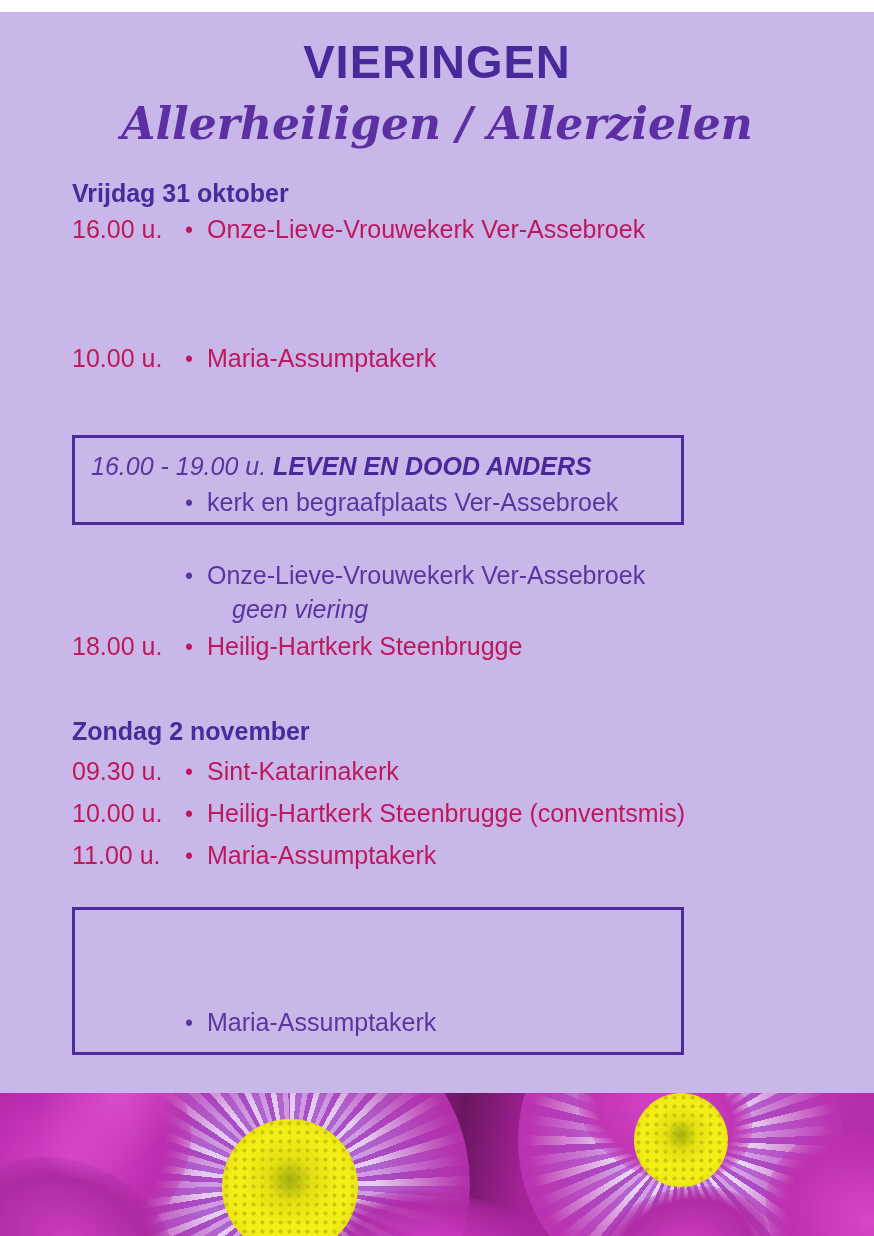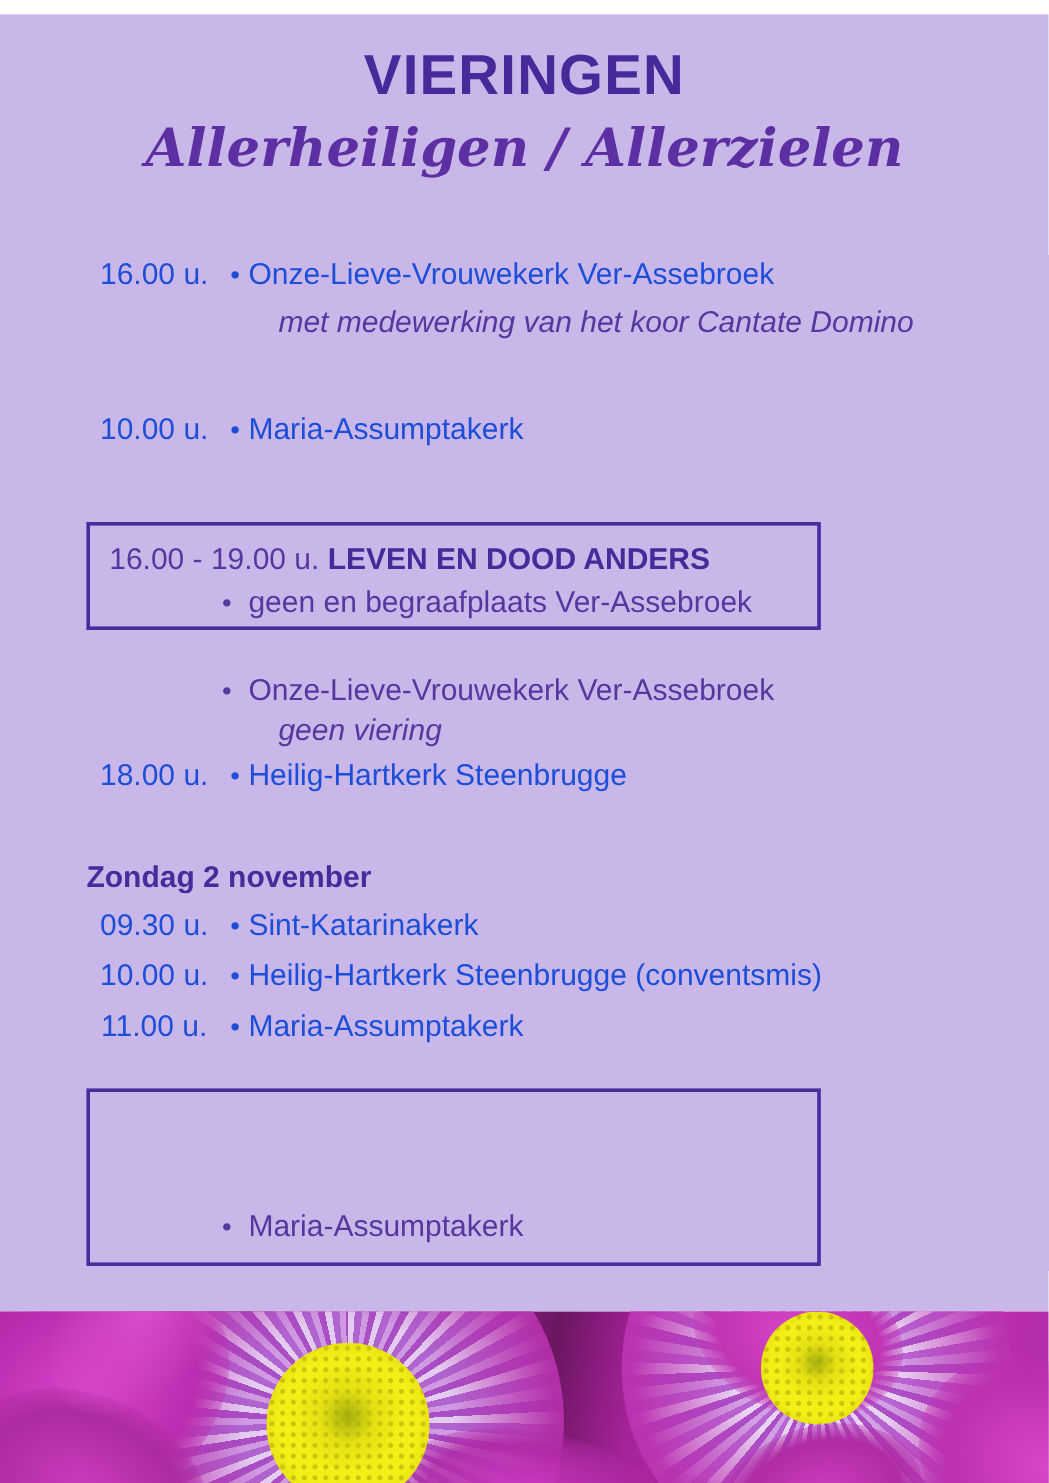--- a/index.html
+++ b/index.html
@@ -46,23 +46,22 @@
     font-size: 25px;
     font-weight: bold;
     color: #482b9b;
     line-height: 30px;
   }
   .row {
     left: 72px;
     display: flex;
     align-items: baseline;
     font-size: 25px;
-    color: #1d4ed8;
-    line-height: 30px;
-    text-align: center;
+    color: #be185d;
+    line-height: 30px;
   }
   .row .time { width: 113px; flex: none; }
   .row .bullet { width: 22px; flex: none; font-size: 23px; }
   .note {
     left: 232px;
     font-size: 25px;
     font-style: italic;
     color: #57379f;
     line-height: 30px;
   }
@@ -81,20 +80,21 @@
     left: 72px;
     width: 606px;
     border: 3px solid #4a2c9c;
     color: #57379f;
     font-size: 25px;
   }
   .event-box .box-line {
     position: absolute;
     left: 16px;
     white-space: nowrap;
+    font-style: italic;
   }
   .event-box .box-line b { color: #47299a; }
   .event-box .box-bullet {
     position: absolute;
     left: 110px;
     display: flex;
     align-items: baseline;
   }
   .event-box .box-bullet .bullet { width: 22px; flex: none; font-size: 23px; }
 
@@ -157,41 +157,41 @@
 </style>
 </head>
 <body>
 
 <div class="page">
   <div class="lavender"></div>
 
   <div class="abs subtitle">Allerheiligen / Allerzielen</div>
   <div class="abs title">VIERINGEN</div>
 
+  <div class="abs heading" style="top:178px">Vrijdag 31 oktober</div>
   <div class="abs row" style="top:214px">
     <span class="time">16.00 u.</span>
     <span class="bullet">•</span>
     <span class="place">Onze-Lieve-Vrouwekerk Ver-Assebroek</span>
   </div>
-  <div class="abs note" style="top:254px">met medewerking van het koor Cantate Domino</div>
 
   <div class="abs row" style="top:343px">
     <span class="time">10.00 u.</span>
     <span class="bullet">•</span>
     <span class="place">Maria-Assumptakerk</span>
   </div>
 
   <div class="abs event-box" style="top:435px; height:84px">
     <div class="box-line" style="top:14px">
       <span>16.00 - 19.00 u.</span>
       <b>LEVEN EN DOOD ANDERS</b>
     </div>
     <div class="box-bullet" style="top:50px">
       <span class="bullet">•</span>
-      <span>geen en begraafplaats Ver-Assebroek</span>
+      <span>kerk en begraafplaats Ver-Assebroek</span>
     </div>
   </div>
 
   <div class="abs bullet-row" style="top:560px">
     <span class="bullet">•</span>
     <span>Onze-Lieve-Vrouwekerk Ver-Assebroek</span>
   </div>
   <div class="abs note" style="top:594px">geen viering</div>
   <div class="abs row" style="top:631px">
     <span class="time">18.00 u.</span>

